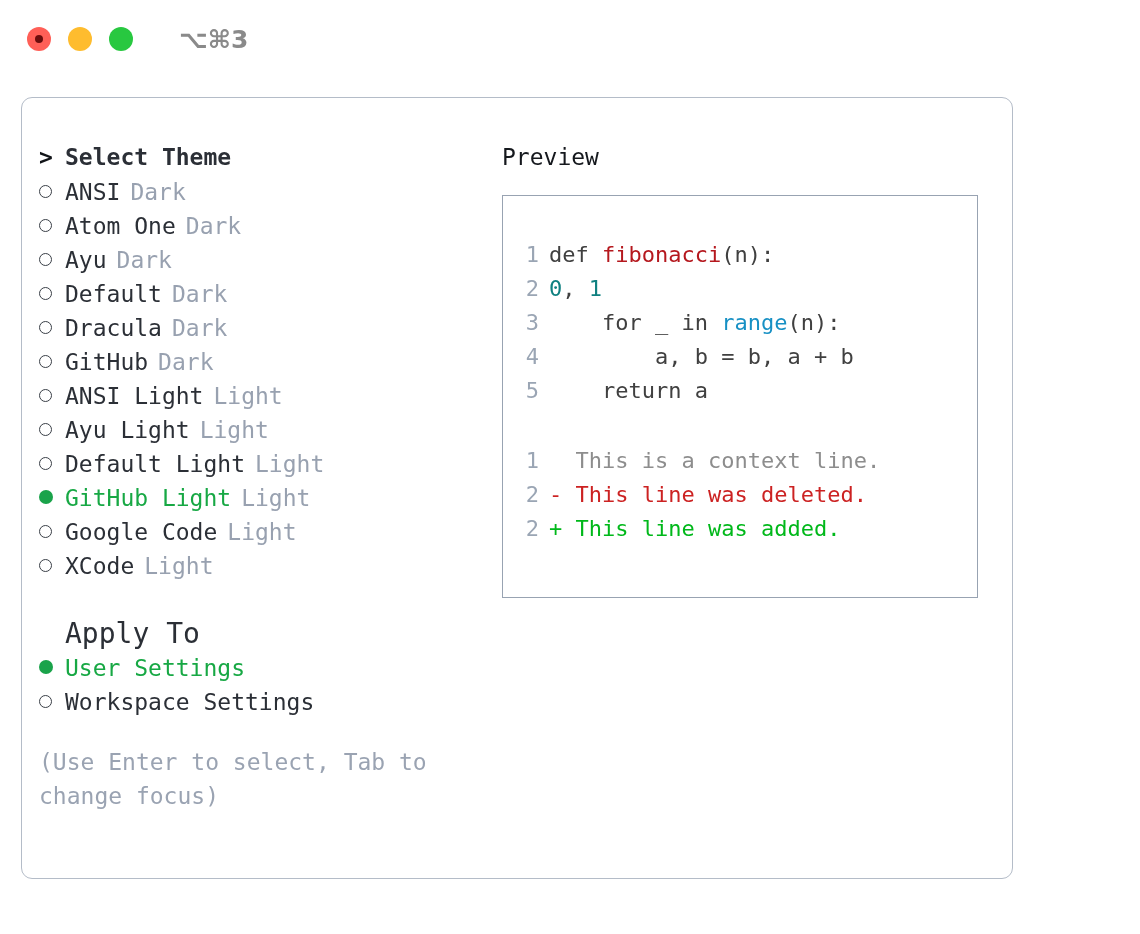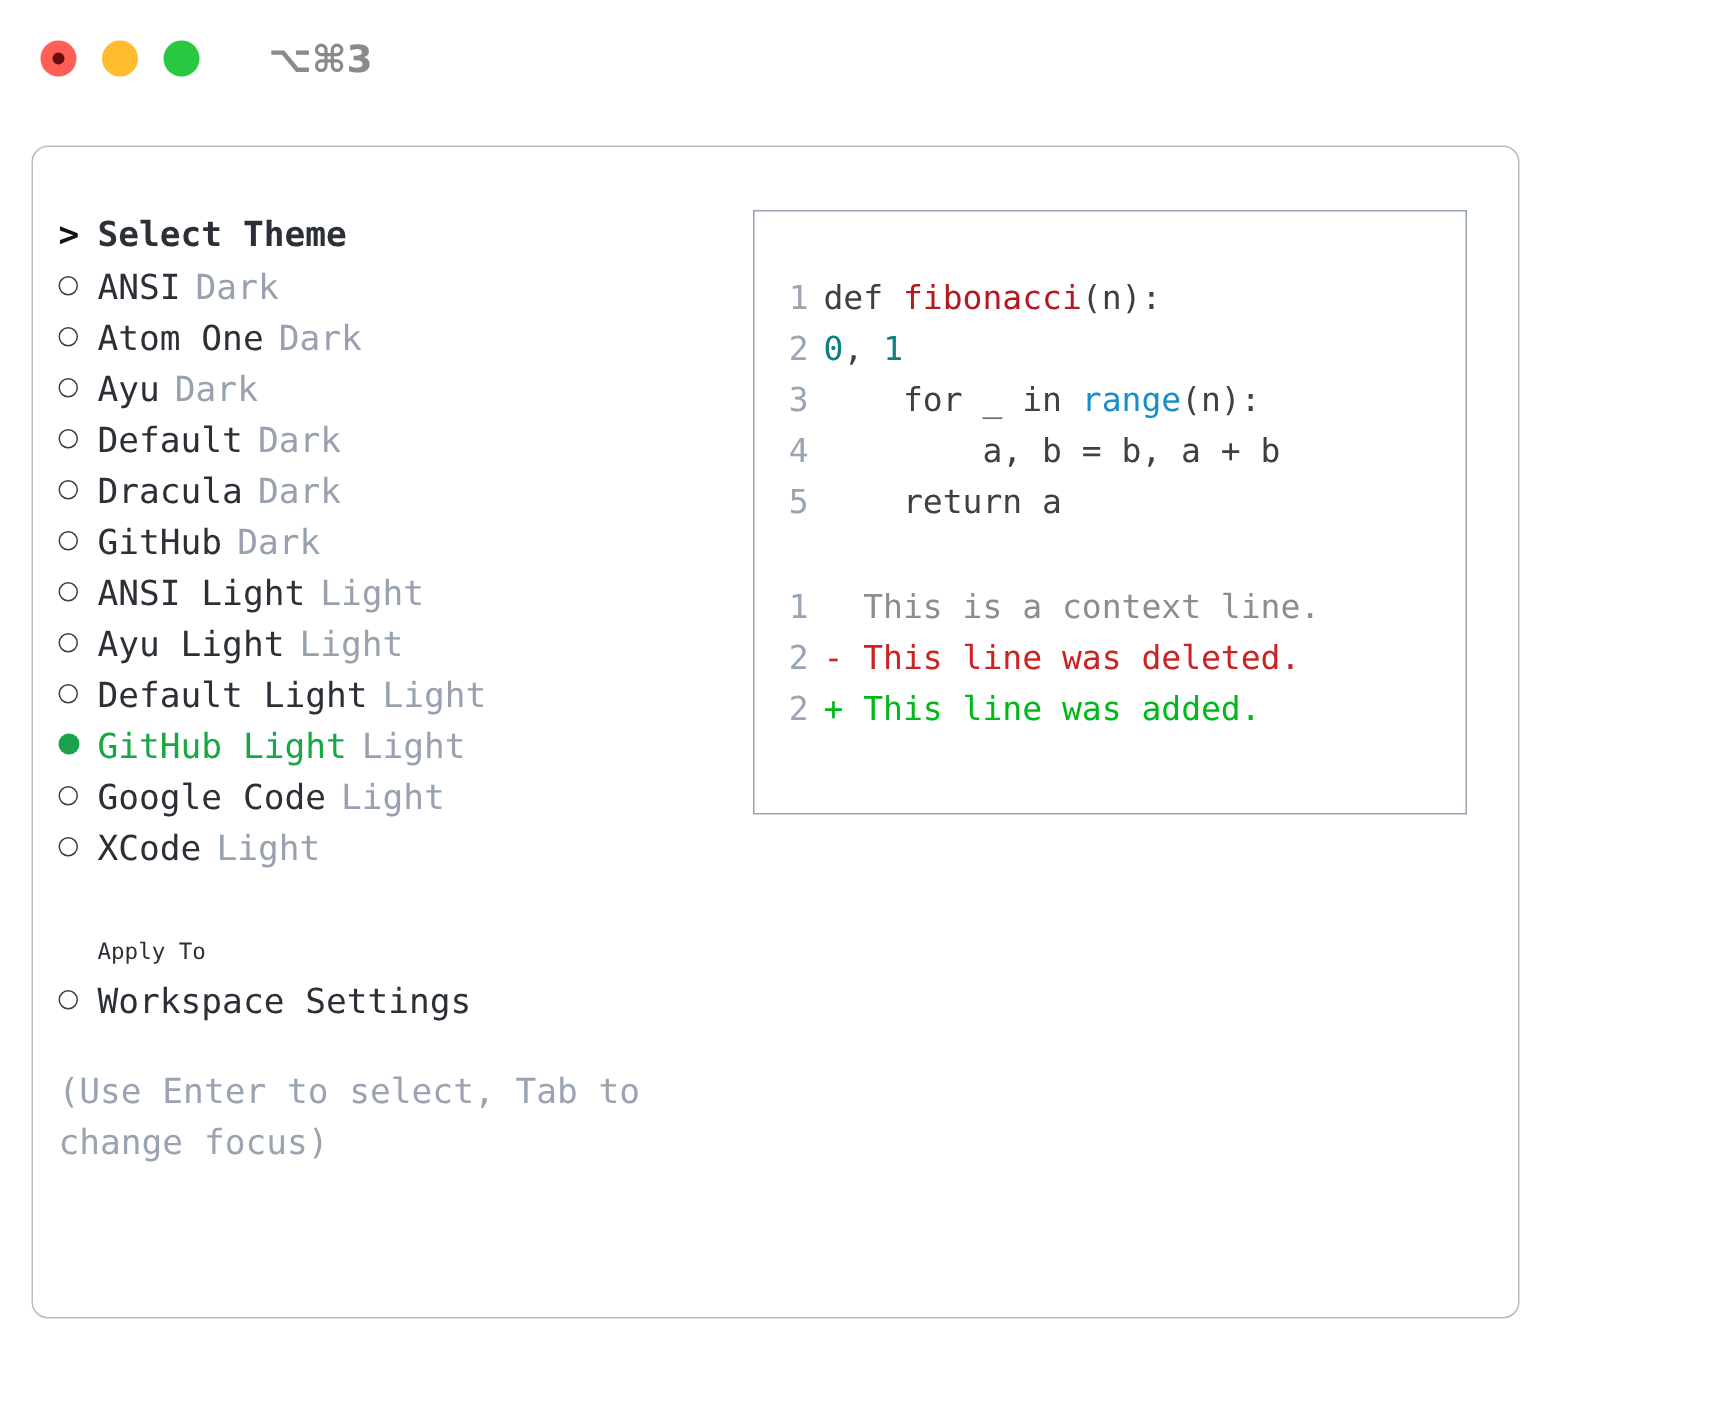--- a/index.html
+++ b/index.html
@@ -135,21 +135,21 @@
   .row.selected .label { color: #17a844; }
   .badge {
     color: #98a1b0;
     margin-left: 10px;
     text-align: center;
   }
 
   .section-title {
     margin-top: 34px;
     padding-left: 26px;
-    font-size: 15px;
+    font-size: 28px;
     line-height: 34px;
     color: #2b2f36;
   }
 
   .hint {
     margin-top: 26px;
     font-size: 23px;
     line-height: 34px;
     color: #9aa3b2;
     width: 412px;
@@ -270,29 +270,33 @@
         </div>
 
         <div class="row">
           <span class="marker dot-empty"></span><span class="label">XCode</span><span class="badge">Light</span>
         </div>
       </div>
 
       <div class="section-title">Apply To</div>
 
       <div>
+        <div class="row selected">
+          <span class="marker dot-filled"></span><span class="label">User Settings</span>
+        </div>
         <div class="row">
           <span class="marker dot-empty"></span><span class="label">Workspace Settings</span>
         </div>
       </div>
 
       <div class="hint">(Use Enter to select, Tab to change focus)</div>
     </div>
 
     <div class="right-col">
+      <div class="preview-title">Preview</div>
 
       <div class="preview-box">
 
         <div>
           <div class="code-line">
             <span class="ln">1</span><span class="tok-plain">def </span><span class="tok-fn">fibonacci</span><span class="tok-plain">(n):</span>
           </div>
           <div class="code-line">
             <span class="ln">2</span><span class="tok-num">0</span><span class="tok-plain">, </span><span class="tok-num">1</span>
           </div>

